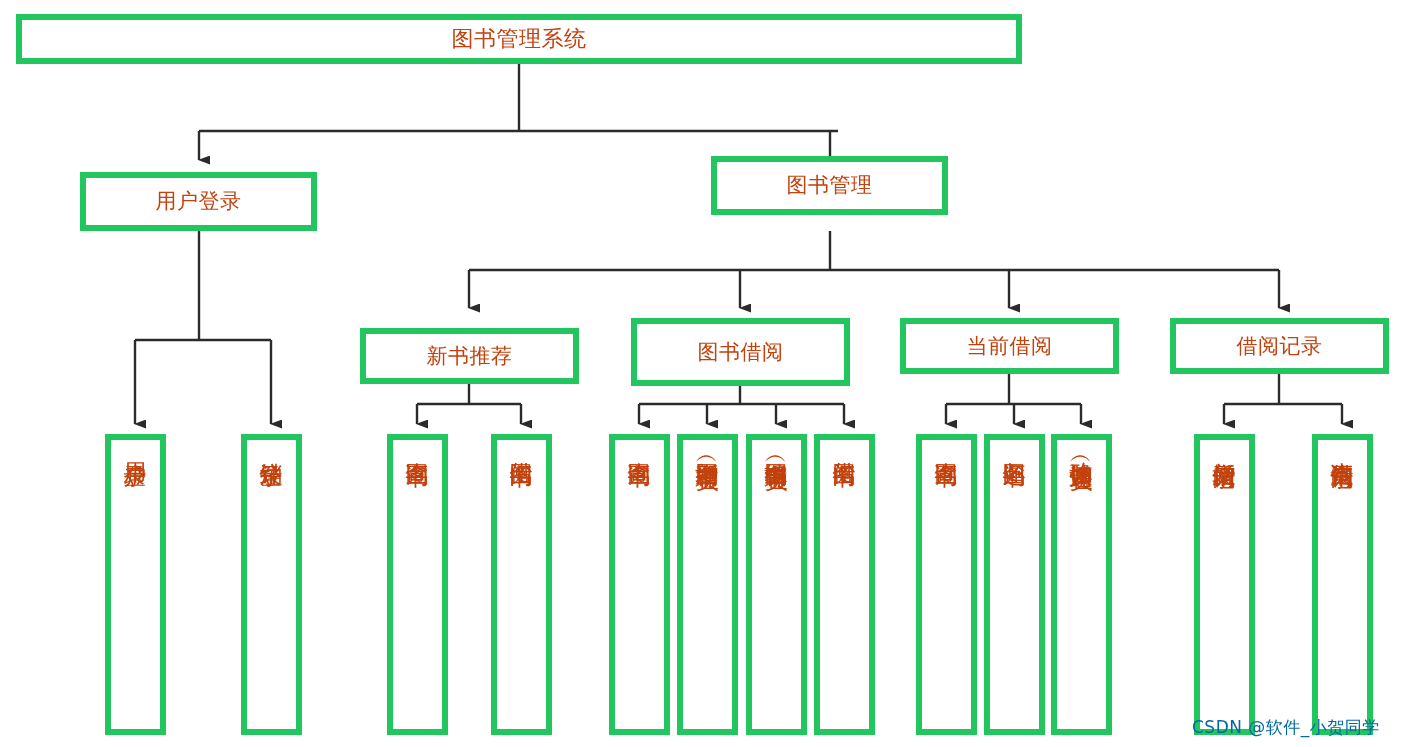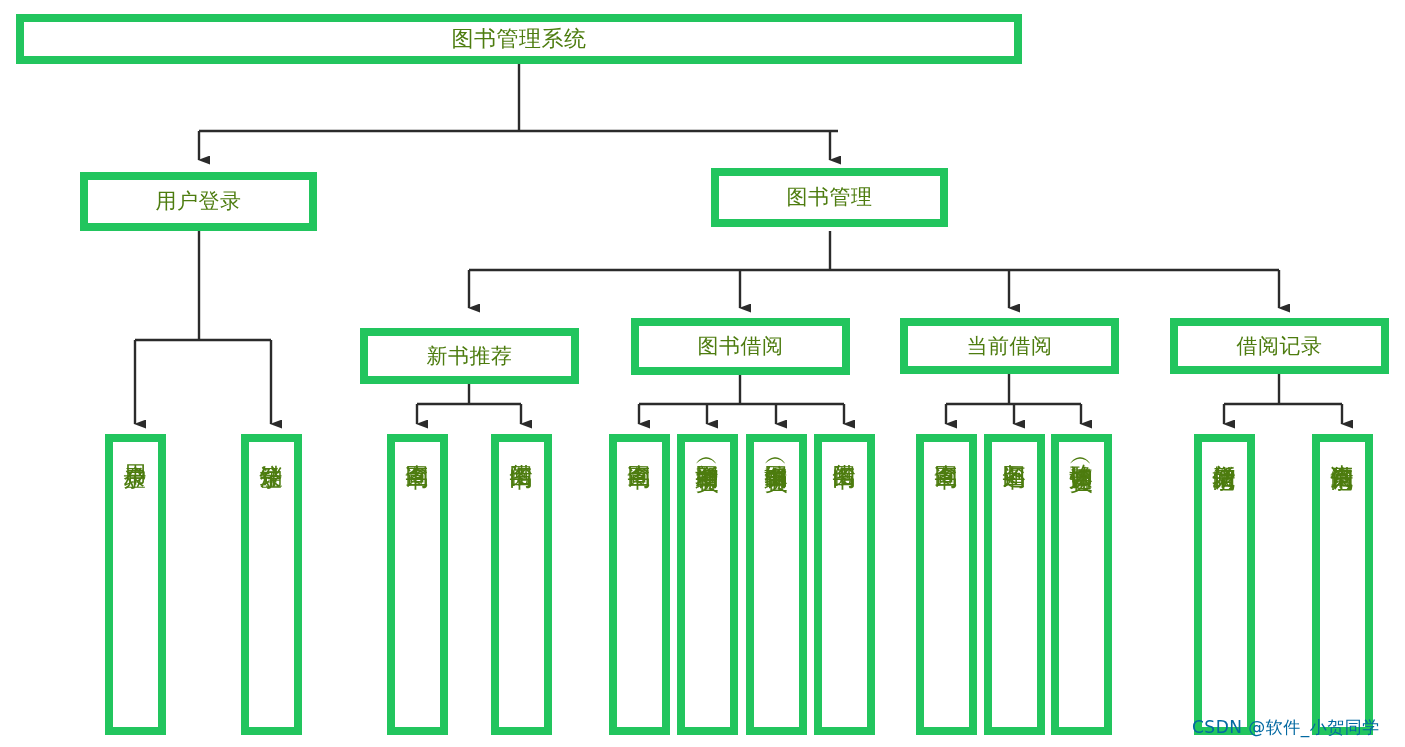--- a/index.html
+++ b/index.html
@@ -18,26 +18,26 @@
     overflow: hidden;
   }
   #canvas svg {
     position: absolute;
     left: 0;
     top: 0;
   }
   .node {
     position: absolute;
     box-sizing: border-box;
-    border: 8px solid #22c55e;
+    border: 6px solid #22c55e;
     background: #ffffff;
     display: flex;
     align-items: center;
     justify-content: center;
-    color: #4d7c0f;
+    color: #c2410c;
   }
   .node-label {
     display: block;
     text-align: center;
     line-height: 1.18;
   }
   
   .node.horiz .node-label {
     font-size: 21px;
     letter-spacing: 0.5px;
@@ -122,28 +122,28 @@
     </g>
   </svg>
 
   <div class="node horiz root" style="left:16px; top:14px; width:1006px; height:50px;">
     <span class="node-label">图书管理系统</span>
   </div>
 
   <div class="node horiz" style="left:80px; top:172px; width:237px; height:59px;">
     <span class="node-label">用户登录</span>
   </div>
-  <div class="node horiz" style="left:711px; top:168px; width:237px; height:59px;">
+  <div class="node horiz" style="left:711px; top:156px; width:237px; height:59px;">
     <span class="node-label">图书管理</span>
   </div>
 
   <div class="node horiz" style="left:360px; top:328px; width:219px; height:56px;">
     <span class="node-label">新书推荐</span>
   </div>
-  <div class="node horiz" style="left:631px; top:318px; width:219px; height:57px;">
+  <div class="node horiz" style="left:631px; top:318px; width:219px; height:68px;">
     <span class="node-label">图书借阅</span>
   </div>
   <div class="node horiz" style="left:1170px; top:318px; width:219px; height:56px;">
     <span class="node-label">借阅记录</span>
   </div>
   <div class="node horiz" style="left:900px; top:318px; width:219px; height:56px;">
     <span class="node-label">当前借阅</span>
   </div>
 
   <div class="node leaf" style="left:105px; top:434px; width:61px; height:301px;">

